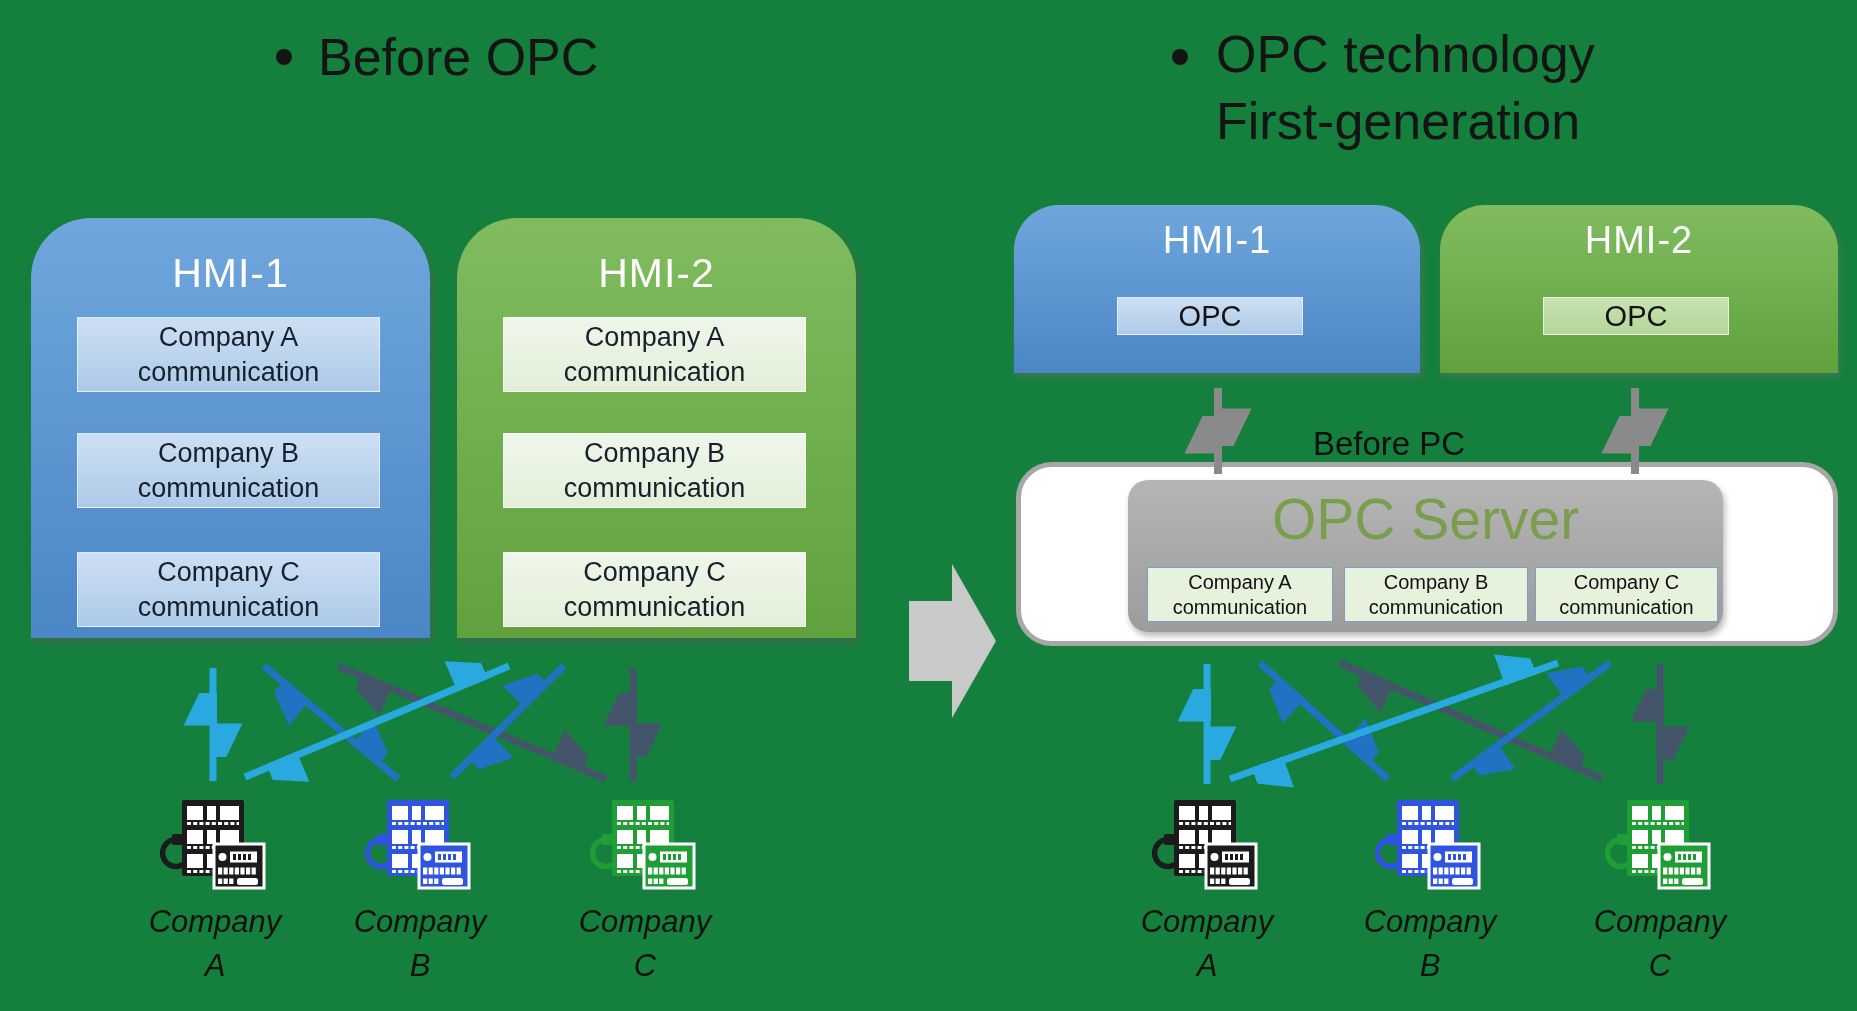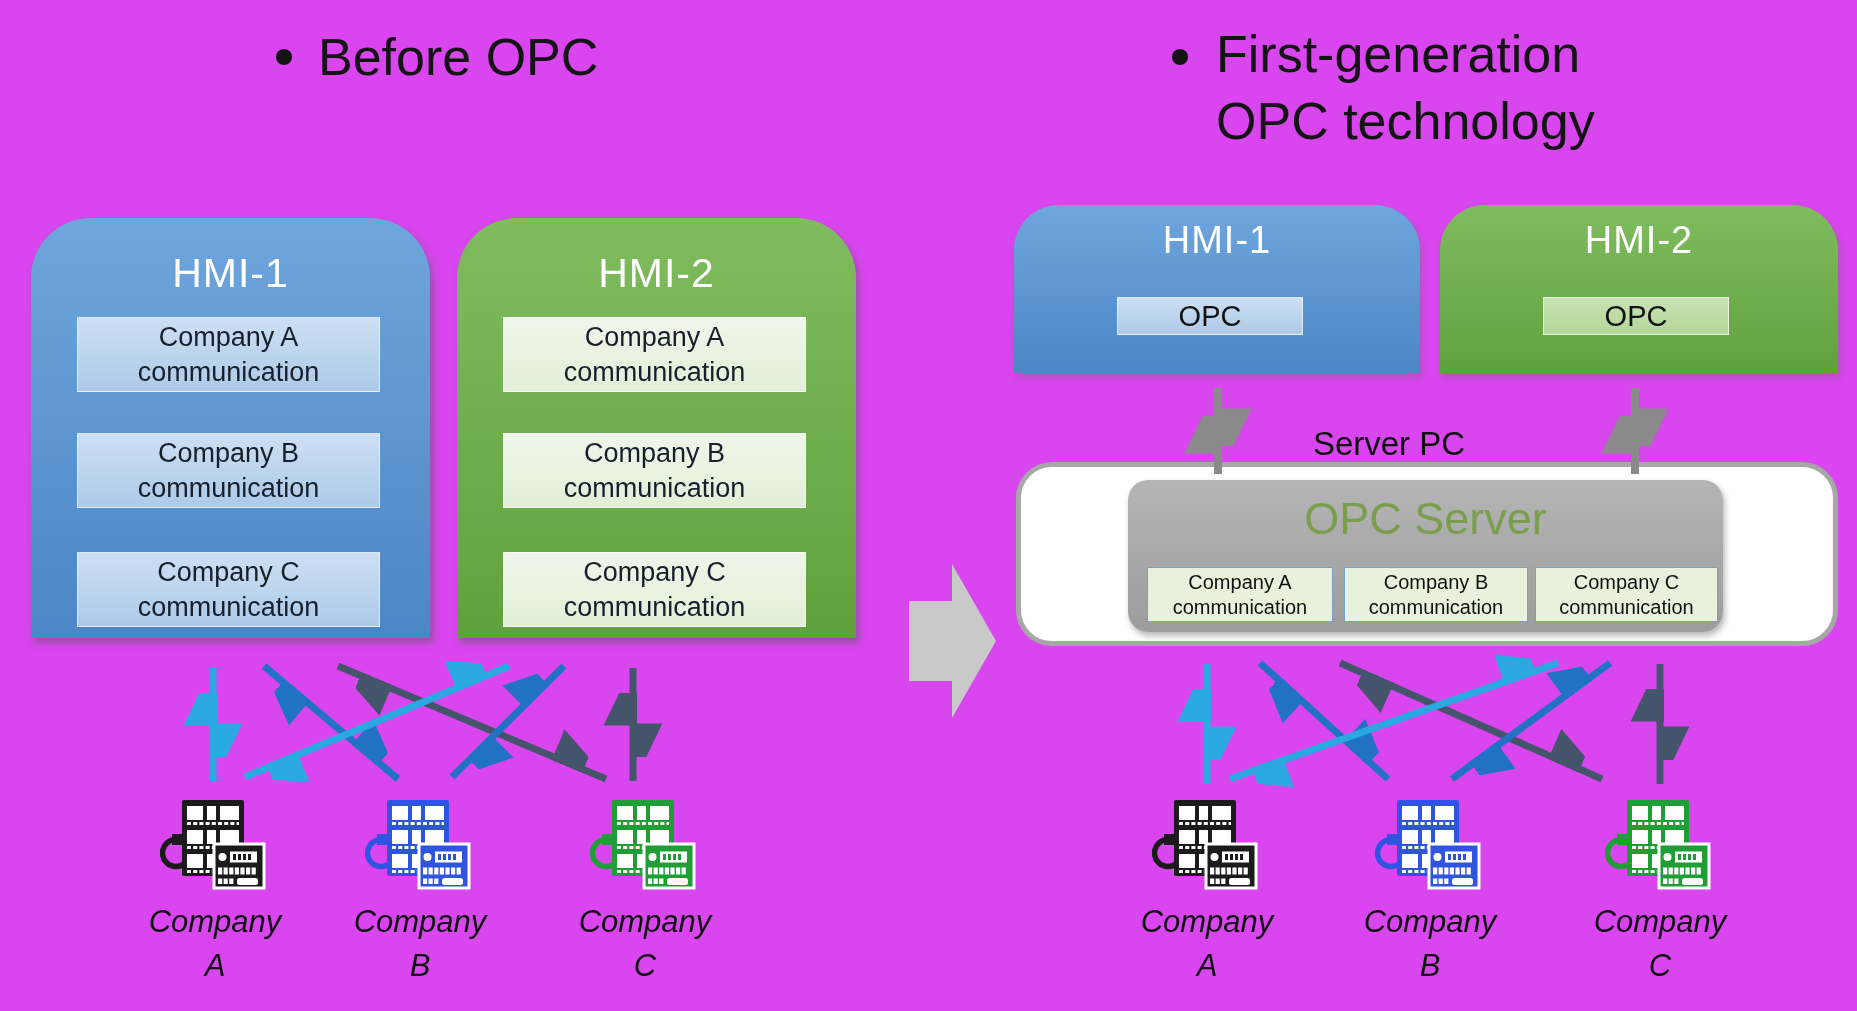--- a/index.html
+++ b/index.html
@@ -7,21 +7,21 @@
     --hmi_green_top:#80BC5F; --hmi_green_bottom:#60A13D;
     --subbox_blue_top:#CDDFF3; --subbox_blue_bottom:#ADCAE8;
     --subbox_green_top:#EFF6EA; --subbox_green_bottom:#E2EFD8;
     --opc_green_top:#C8E2B2; --opc_green_bottom:#B4D699;
     --server_gray_top:#B5B5B5; --server_gray_bottom:#9C9C9C;
     --server_border:#A7A7A7; --server_text_green:#7A9E4D;
     --server_item_bg:#E7F2DC; --server_item_border:#7D9EC8;
     --text_dark:#141414;
   }
   html,body{margin:0;padding:0;background:#ffffff;}
-  .canvas{position:relative;width:1857px;height:1011px;background:#d946ef;overflow:hidden;
+  .canvas{position:relative;width:1857px;height:1011px;background:#15803d;overflow:hidden;
           font-family:"Liberation Sans",sans-serif;color:var(--text_dark);}
 
   .bullet{position:absolute;width:16px;height:16px;border-radius:50%;background:#141414;}
   .title{position:absolute;font-size:52px;line-height:67px;color:#141414;white-space:nowrap;}
 
   
   .hmi-big{position:absolute;width:399px;height:420px;border-radius:60px 60px 0 0;
            box-shadow:3px 5px 7px rgba(90,90,90,.5);}
   .hmi-big.blue{background:linear-gradient(180deg,var(--hmi_blue_top),var(--hmi_blue_bottom));}
   .hmi-big.green{background:linear-gradient(180deg,var(--hmi_green_top),var(--hmi_green_bottom));}
@@ -48,21 +48,21 @@
              border:1px solid rgba(255,255,255,.7);}
 
   .winpc{position:absolute;width:210px;text-align:center;font-size:33px;color:#0f0f0f;white-space:nowrap;}
 
   .outer-rect{position:absolute;left:1016px;top:462px;width:822px;height:184px;box-sizing:border-box;
               border:5px solid var(--server_border);border-radius:36px;background:#fff;}
   .server-box{position:absolute;left:1128px;top:480px;width:595px;height:152px;border-radius:20px;
               background:linear-gradient(180deg,var(--server_gray_top),var(--server_gray_bottom));
               box-shadow:2px 4px 6px rgba(0,0,0,.28);}
   .server-title{position:absolute;top:0px;left:0;width:100%;text-align:center;
-                font-size:45px;line-height:78px;color:var(--server_text_green);}
+                font-size:57px;line-height:78px;color:var(--server_text_green);}
   .server-item{position:absolute;top:567px;height:55px;background:var(--server_item_bg);
                border:1px solid var(--server_item_border);box-sizing:border-box;display:flex;
                flex-direction:column;justify-content:center;align-items:center;
                font-size:20px;line-height:25px;color:#111;text-align:center;}
 
   .device{position:absolute;top:798px;width:110px;font-style:italic;}
   .device svg.plc{width:110px;height:100px;display:block;}
   .dev-label{position:absolute;left:-30px;top:102px;width:170px;text-align:center;
              font-size:31px;line-height:44px;color:#111;}
 
@@ -111,22 +111,22 @@
   </symbol>
 </svg>
 
 <div class="canvas">
 
   <div class="bullet" style="left:276px;top:49px"></div>
   <div class="title" style="left:318px;top:24px">Before OPC</div>
 
   <div class="bullet" style="left:1172px;top:49px"></div>
   <div class="title" style="left:1216px;top:21px">
+    <div>OPC technology</div>
     <div>First-generation</div>
-    <div>OPC technology</div>
   </div>
 
   <div class="hmi-big blue" style="left:31px;top:218px">
     <div class="hmi-title">HMI-1</div>
     <div class="hmi-item blue-item" style="top:99px">
       <div>Company A</div>
       <div>communication</div>
     </div>
     <div class="hmi-item blue-item" style="top:215px">
       <div>Company B</div>
@@ -156,21 +156,21 @@
 
   <div class="hmi-small blue" style="left:1014px;top:205px;width:406px">
     <div class="hmi-title-sm">HMI-1</div>
     <div class="opc-box blue-item" style="left:103px">OPC</div>
   </div>
   <div class="hmi-small green" style="left:1440px;top:205px;width:398px">
     <div class="hmi-title-sm">HMI-2</div>
     <div class="opc-box opc-green" style="left:103px">OPC</div>
   </div>
 
-  <div class="winpc" style="left:1284px;top:425px">Server PC</div>
+  <div class="winpc" style="left:1284px;top:425px">Before PC</div>
   <div class="outer-rect"></div>
   <div class="server-box">
     <div class="server-title">OPC Server</div>
   </div>
   <div class="server-item" style="left:1147px;width:186px">
     <div>Company A</div>
     <div>communication</div>
   </div>
   <div class="server-item" style="left:1344px;width:184px">
     <div>Company B</div>

